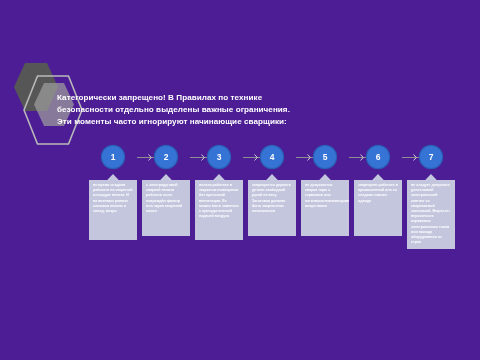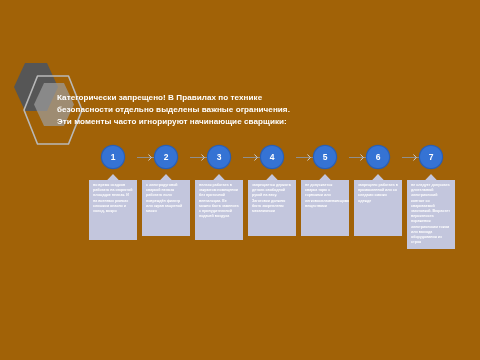--- a/index.html
+++ b/index.html
@@ -13,21 +13,21 @@
     height: 360px;
     position: relative;
     overflow: hidden;
     font-family: "Liberation Sans", sans-serif;
     background: #000000;
   }
 
   #slide {
     position: absolute;
     inset: 0;
-    background: #a16207;
+    background: #4c1d95;
   }
 
   
   .hex-wrap {
     position: absolute;
     left: 8px;
     top: 62px;
     width: 110px;
     height: 95px;
     pointer-events: none;

